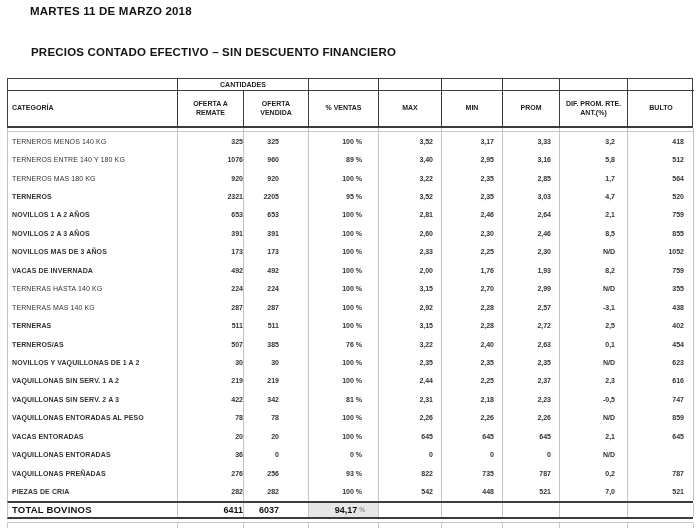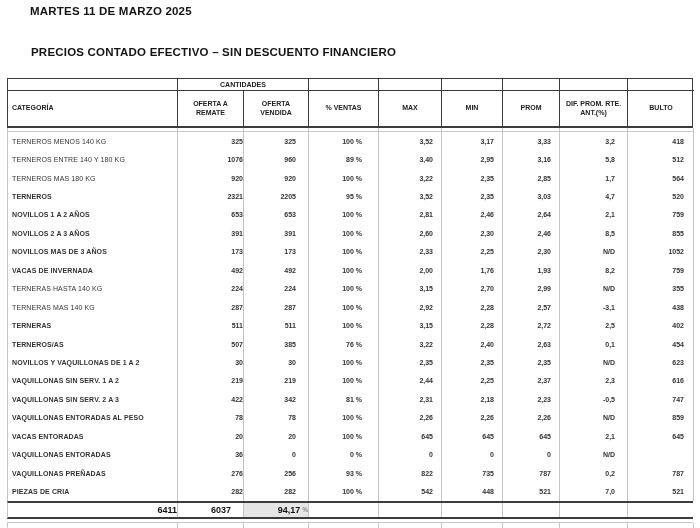--- a/index.html
+++ b/index.html
@@ -30,40 +30,40 @@
   .group-h{font-size:7px;font-weight:bold;color:#222;grid-column:span 2;}
 
   
   .tbody{border-left:1px solid #c4c4c4;}
   .sp > div{height:4px;border-right:1px solid #c4c4c4;border-bottom:1px solid #c8c8c8;}
   .trow > div{height:18.45px;border-right:1px solid #c4c4c4;
               display:flex;align-items:center;font-size:7px;color:#333;}
   .trow .cat{padding-left:4px;font-weight:400;letter-spacing:.1px;}
   .trow.bold .cat{font-weight:bold;}
   .num{justify-content:flex-end;font-weight:600;}
-  .p-or{} .p-ov{padding-right:12px;} .p-pv{padding-right:16px;}
+  .p-or{} .p-ov{padding-right:29px;} .p-pv{padding-right:16px;}
   .p-mx{padding-right:8px;}  .p-mn{padding-right:8px;}  .p-pr{padding-right:8px;}
   .p-df{padding-right:12px;} .p-bu{padding-right:9px;}
 
   
   .total{border-top:2px solid #3c3c3c;border-bottom:2px solid #3c3c3c;border-left:1px solid #c4c4c4;}
   .total > div{height:14px;border-right:1px solid #c4c4c4;display:flex;align-items:center;}
   .total .tlabel{font-size:9.5px;font-weight:bold;color:#111;padding-left:4px;letter-spacing:.2px;}
   .total .tnum{justify-content:flex-end;font-size:9px;font-weight:bold;color:#111;}
-  .total .tpct{background:#e6e6e6;justify-content:flex-end;}
+  .total .tpct{background:#e6e6e6;justify-content:flex-end;padding-right:13px;}
   .total .tpct .unit{font-size:6.5px;color:#8a8a8a;font-weight:bold;margin-left:2px;}
 
   
   .partial{margin-top:3px;border-top:1px solid #c8c8c8;border-left:1px solid #c8c8c8;}
   .partial > div{height:8px;border-right:1px solid #c8c8c8;}
 </style>
 </head>
 <body>
 
-<div class="title title1">MARTES 11 DE MARZO 2025</div>
+<div class="title title1">MARTES 11 DE MARZO 2018</div>
 <div class="title title2">PRECIOS CONTADO EFECTIVO – SIN DESCUENTO FINANCIERO</div>
 
 <div class="price-table">
 
   <div class="thead">
     <div class="grid h1">
       <div></div>
       <div class="group-h">CANTIDADES</div>
       <div></div>
       <div></div>
@@ -315,20 +315,21 @@
           <div class="num p-mx">542</div>
           <div class="num p-mn">448</div>
           <div class="num p-pr">521</div>
           <div class="num p-df">7,0</div>
           <div class="num p-bu">521</div>
         </div>
       </div>
   </div>
 
   <div class="grid total">
+    <div class="tlabel">TOTAL BOVINOS</div>
     <div class="tnum p-or">6411</div>
     <div class="tnum p-ov">6037</div>
     <div class="tnum tpct">
       <span>94,17</span>
       <span class="unit">%</span>
     </div>
     <div></div>
     <div></div>
     <div></div>
     <div></div>

